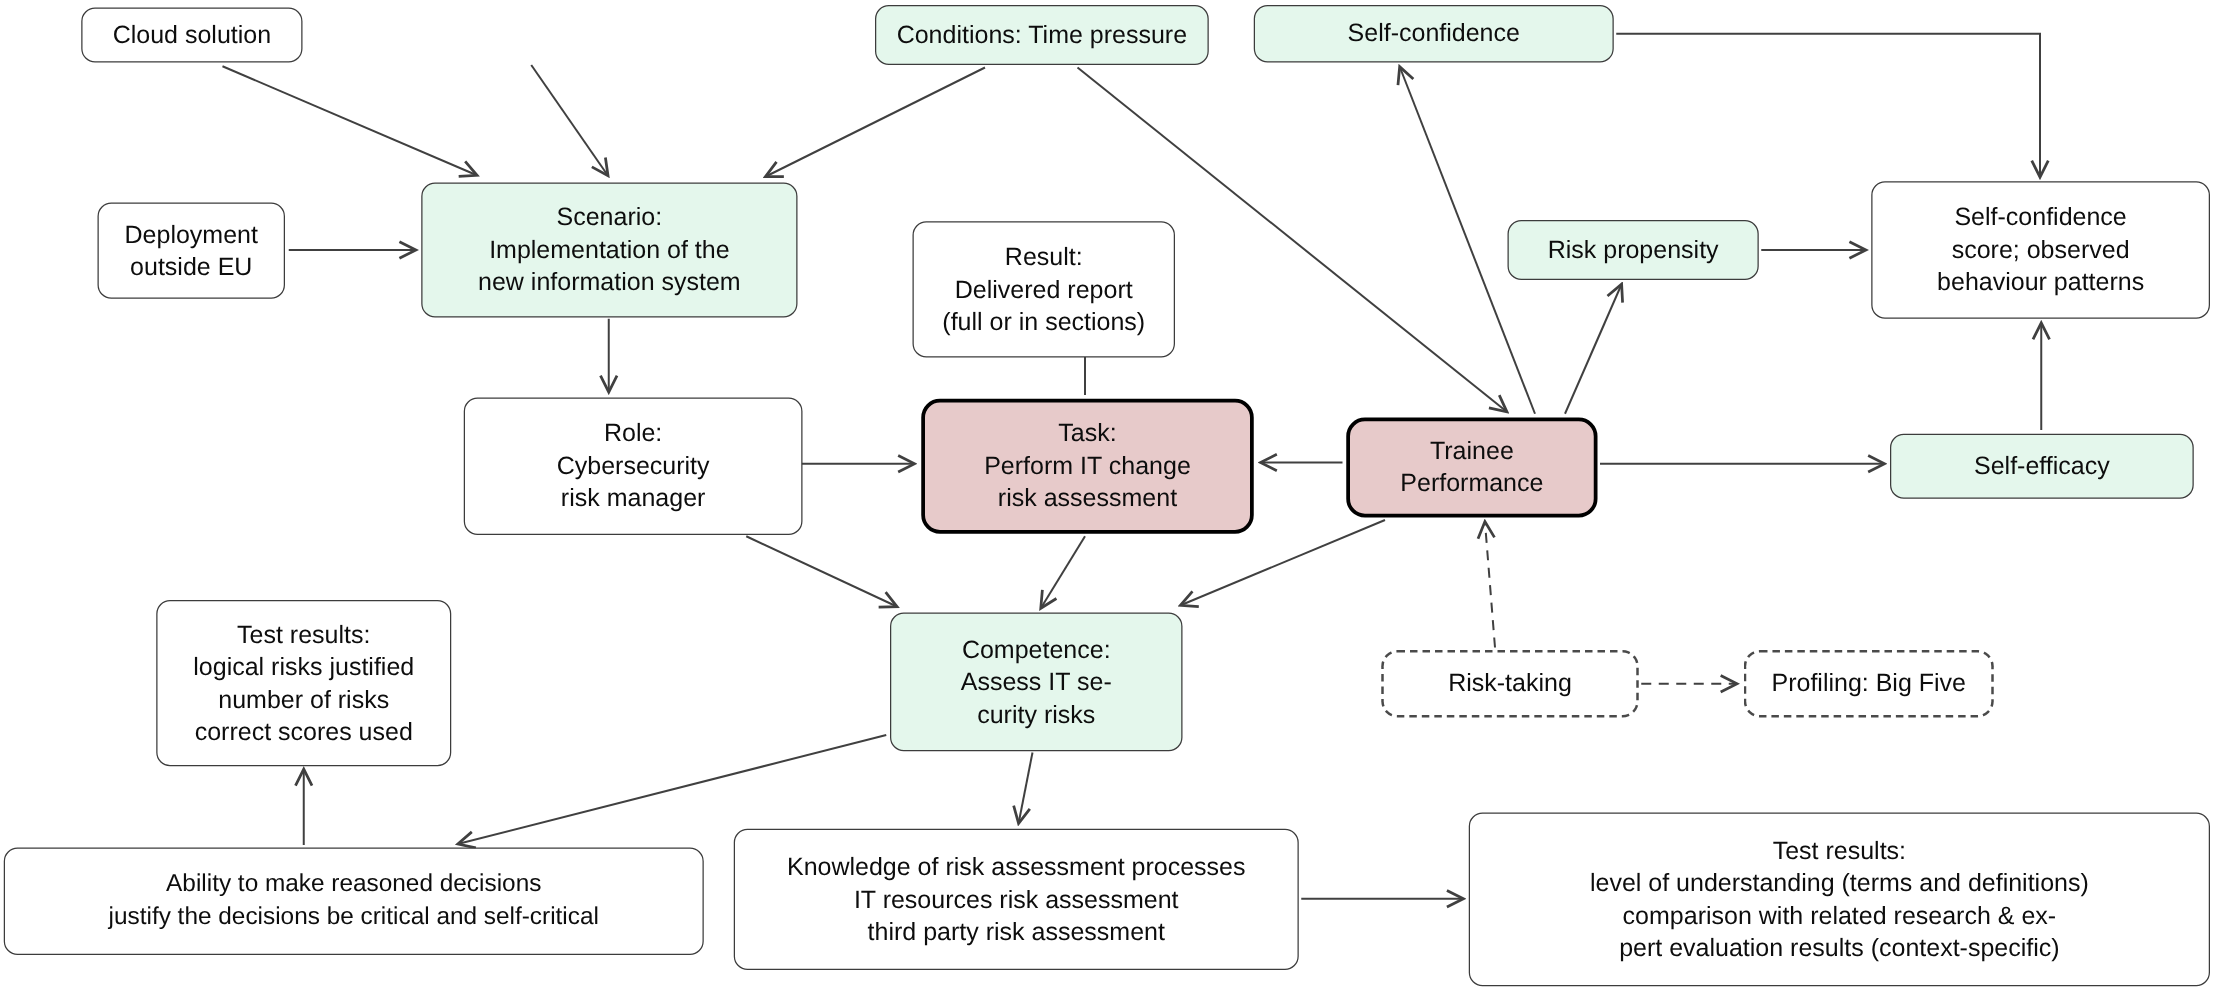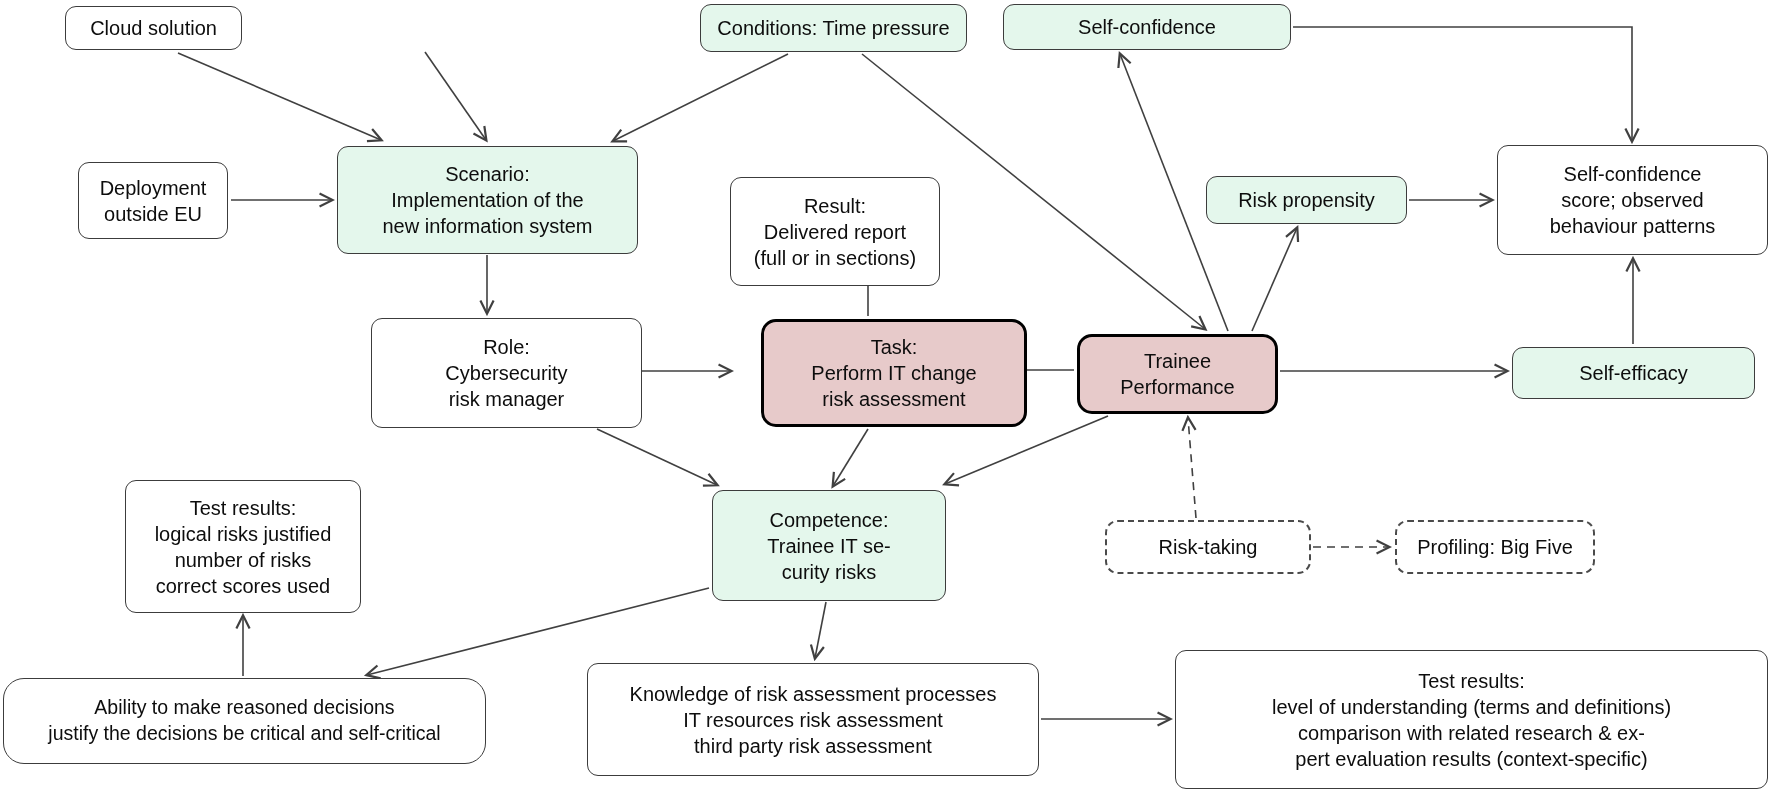--- a/index.html
+++ b/index.html
@@ -92,38 +92,38 @@
 Delivered report
 (full or in sections)</div>
   <div class="node green" style="left:1206px;top:176px;width:201px;height:48px;">Risk propensity</div>
   <div class="node" style="left:1497px;top:145px;width:271px;height:110px;">Self-confidence
 score; observed
 behaviour patterns</div>
 
   <div class="node" style="left:371px;top:318px;width:271px;height:110px;text-align:center;">Role:
 Cybersecurity
 risk manager</div>
-  <div class="node accent" style="left:737px;top:319px;width:266px;height:108px;margin-left:24px;">Task:
+  <div class="node accent" style="left:737px;top:319px;width:266px;height:108px;">Task:
 Perform IT change
 risk assessment</div>
   <div class="node accent" style="left:1077px;top:334px;width:201px;height:80px;">Trainee
 Performance</div>
   <div class="node green" style="left:1512px;top:347px;width:243px;height:52px;">Self-efficacy</div>
 
   <div class="node" style="left:125px;top:480px;width:236px;height:133px;">Test results:
 logical risks justified
 number of risks
 correct scores used</div>
   <div class="node green" style="left:712px;top:490px;width:234px;height:111px;">Competence:
-Trainee IT se-
+Assess IT se-
 curity risks</div>
   <div class="node dashed" style="left:1105px;top:520px;width:206px;height:54px;">Risk-taking</div>
   <div class="node dashed" style="left:1395px;top:520px;width:200px;height:54px;">Profiling: Big Five</div>
 
-  <div class="node small" style="left:3px;top:678px;width:483px;height:86px;border-radius:21px;">Ability to make reasoned decisions
+  <div class="node small" style="left:3px;top:678px;width:560px;height:86px;">Ability to make reasoned decisions
 justify the decisions  be critical and self-critical</div>
   <div class="node" style="left:587px;top:663px;width:452px;height:113px;">Knowledge of risk assessment processes
 IT resources risk assessment
 third party risk assessment</div>
   <div class="node" style="left:1175px;top:650px;width:593px;height:139px;">Test results:
 level of understanding (terms and definitions)
 comparison with related research &amp; ex-
 pert evaluation results (context-specific)</div>
 
 </div>

